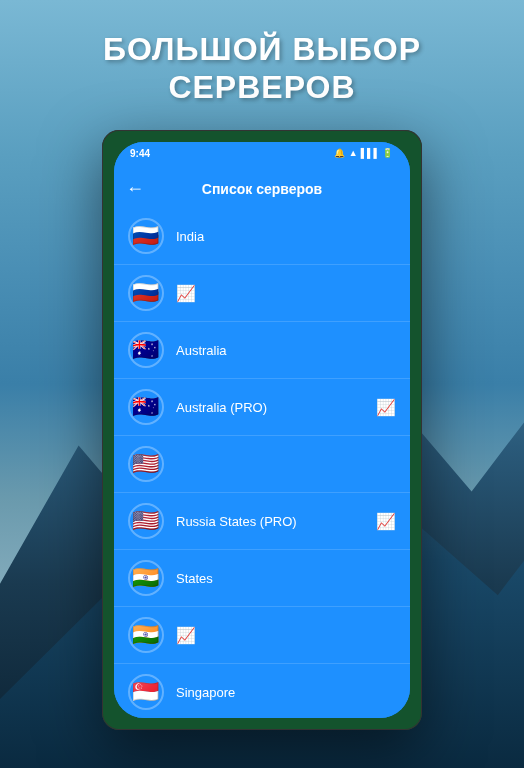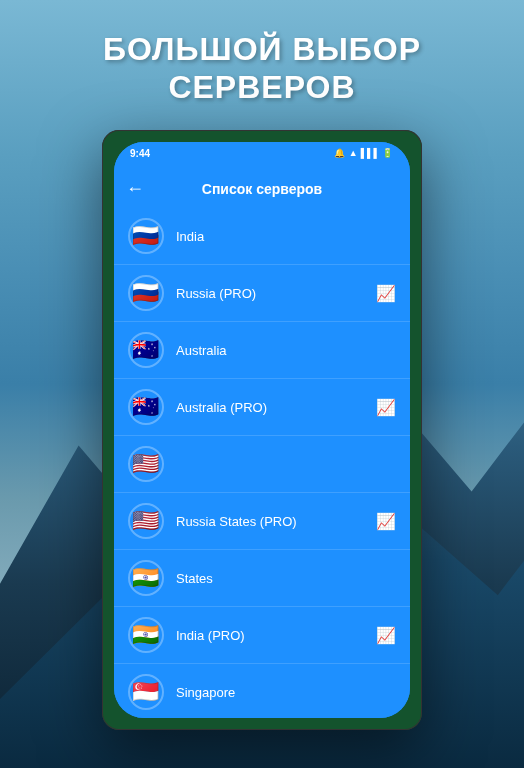--- a/index.html
+++ b/index.html
@@ -240,21 +240,20 @@
           <span class="toolbar-title">Список серверов</span>
         </div>
 
         <div class="server-list" id="server-list-container">
         <div class="server-item">
               <div class="flag-circle">🇷🇺</div>
               <span class="server-name">India</span>
             </div>
             <div class="server-item">
               <div class="flag-circle">🇷🇺</div>
-              <span class="server-name">Russia (PRO)</span>
               <span class="pro-speed-icon">📈</span>
             </div>
             <div class="server-item">
               <div class="flag-circle">🇦🇺</div>
               <span class="server-name">Australia</span>
             </div>
             <div class="server-item">
               <div class="flag-circle">🇦🇺</div>
               <span class="server-name">Australia (PRO)</span>
               <span class="pro-speed-icon">📈</span>
@@ -266,21 +265,20 @@
               <div class="flag-circle">🇺🇸</div>
               <span class="server-name">Russia States (PRO)</span>
               <span class="pro-speed-icon">📈</span>
             </div>
             <div class="server-item">
               <div class="flag-circle">🇮🇳</div>
               <span class="server-name">States</span>
             </div>
             <div class="server-item">
               <div class="flag-circle">🇮🇳</div>
-              <span class="server-name">India (PRO)</span>
               <span class="pro-speed-icon">📈</span>
             </div>
             <div class="server-item">
               <div class="flag-circle">🇸🇬</div>
               <span class="server-name">Singapore</span>
             </div>
           </div>
       </div>
     </div>
   </div>

